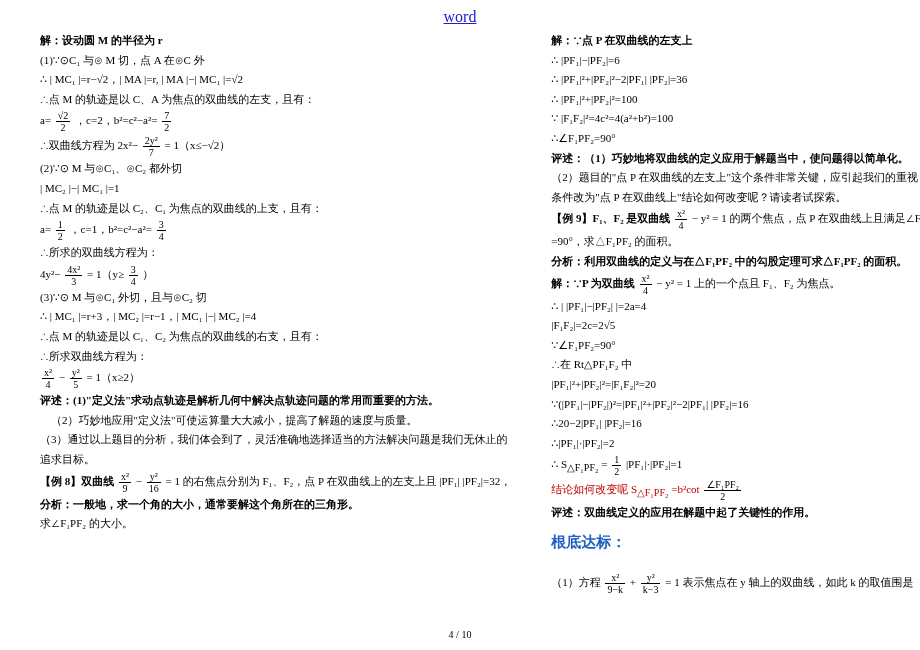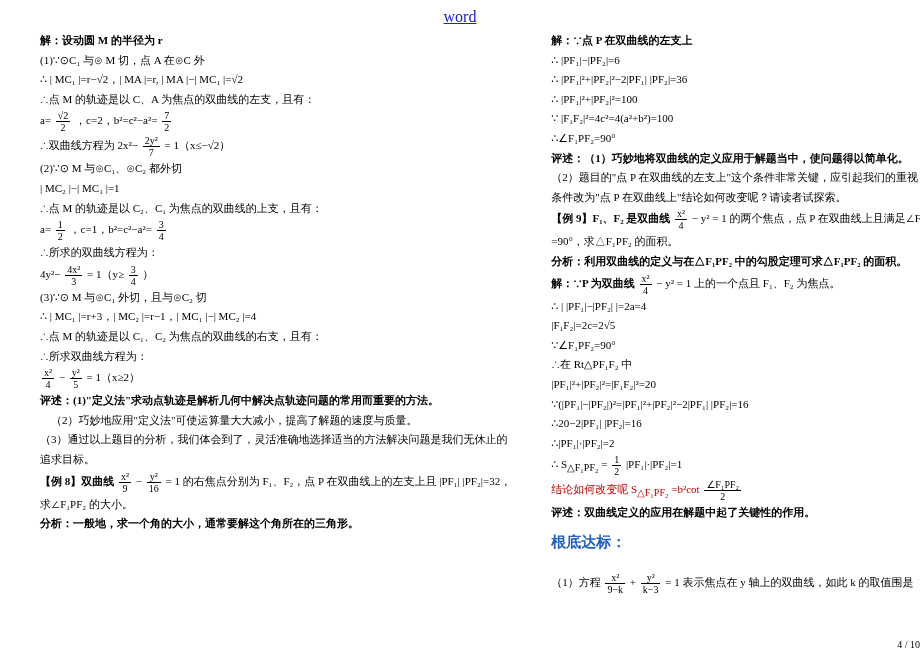--- a/index.html
+++ b/index.html
@@ -46,24 +46,24 @@
     font-size: 10px;
     line-height: 1.1;
     margin: 0 2px;
   }
   .frac .num { display:block; border-bottom: 1px solid #000; padding: 0 2px; }
   .frac .den { display:block; padding: 0 2px; }
   .sub { vertical-align: sub; font-size: 10px; }
   .red { color: #c00000; }
   .blue { color: #2060c0; font-size: 15px; font-weight: bold; }
   .footer {
-    text-align: right;
+    text-align: center;
     font-size: 10px;
     position: absolute;
-    bottom: 0;
+    bottom: 10px;
     width: 100%;
   }
 </style>
 </head>
 <body>
 
 <div class="page">
   <div class="header">word</div>
 
   <div class="columns">
@@ -126,22 +126,22 @@
       <div class="line">追求目标。</div>
 
       <div class="line">
         <span class="bold">【例 8】双曲线 </span>
         <span class="frac"><span class="num">x²</span><span class="den">9</span></span>
         <span> − </span>
         <span class="frac"><span class="num">y²</span><span class="den">16</span></span>
         <span> = 1 的右焦点分别为 F₁、F₂，点 P 在双曲线上的左支上且 |PF₁| |PF₂|=32，</span>
       </div>
 
+      <div class="line"><span class="bold">分析：一般地，求一个角的大小，通常要解这个角所在的三角形。</span></div>
       <div class="line">求∠F₁PF₂ 的大小。</div>
-      <div class="line"><span class="bold">分析：一般地，求一个角的大小，通常要解这个角所在的三角形。</span></div>
     </div>
 
     <div class="col">
       <div class="line bold">解：∵点 P 在双曲线的左支上</div>
       <div class="line">∴ |PF₁|−|PF₂|=6</div>
       <div class="line">∴ |PF₁|²+|PF₂|²−2|PF₁| |PF₂|=36</div>
       <div class="line">∴ |PF₁|²+|PF₂|²=100</div>
       <div class="line">∵ |F₁F₂|²=4c²=4(a²+b²)=100</div>
       <div class="line">∴∠F₁PF₂=90°</div>
       <div class="line"><span class="bold">评述：（1）巧妙地将双曲线的定义应用于解题当中，使问题得以简单化。</span></div>

